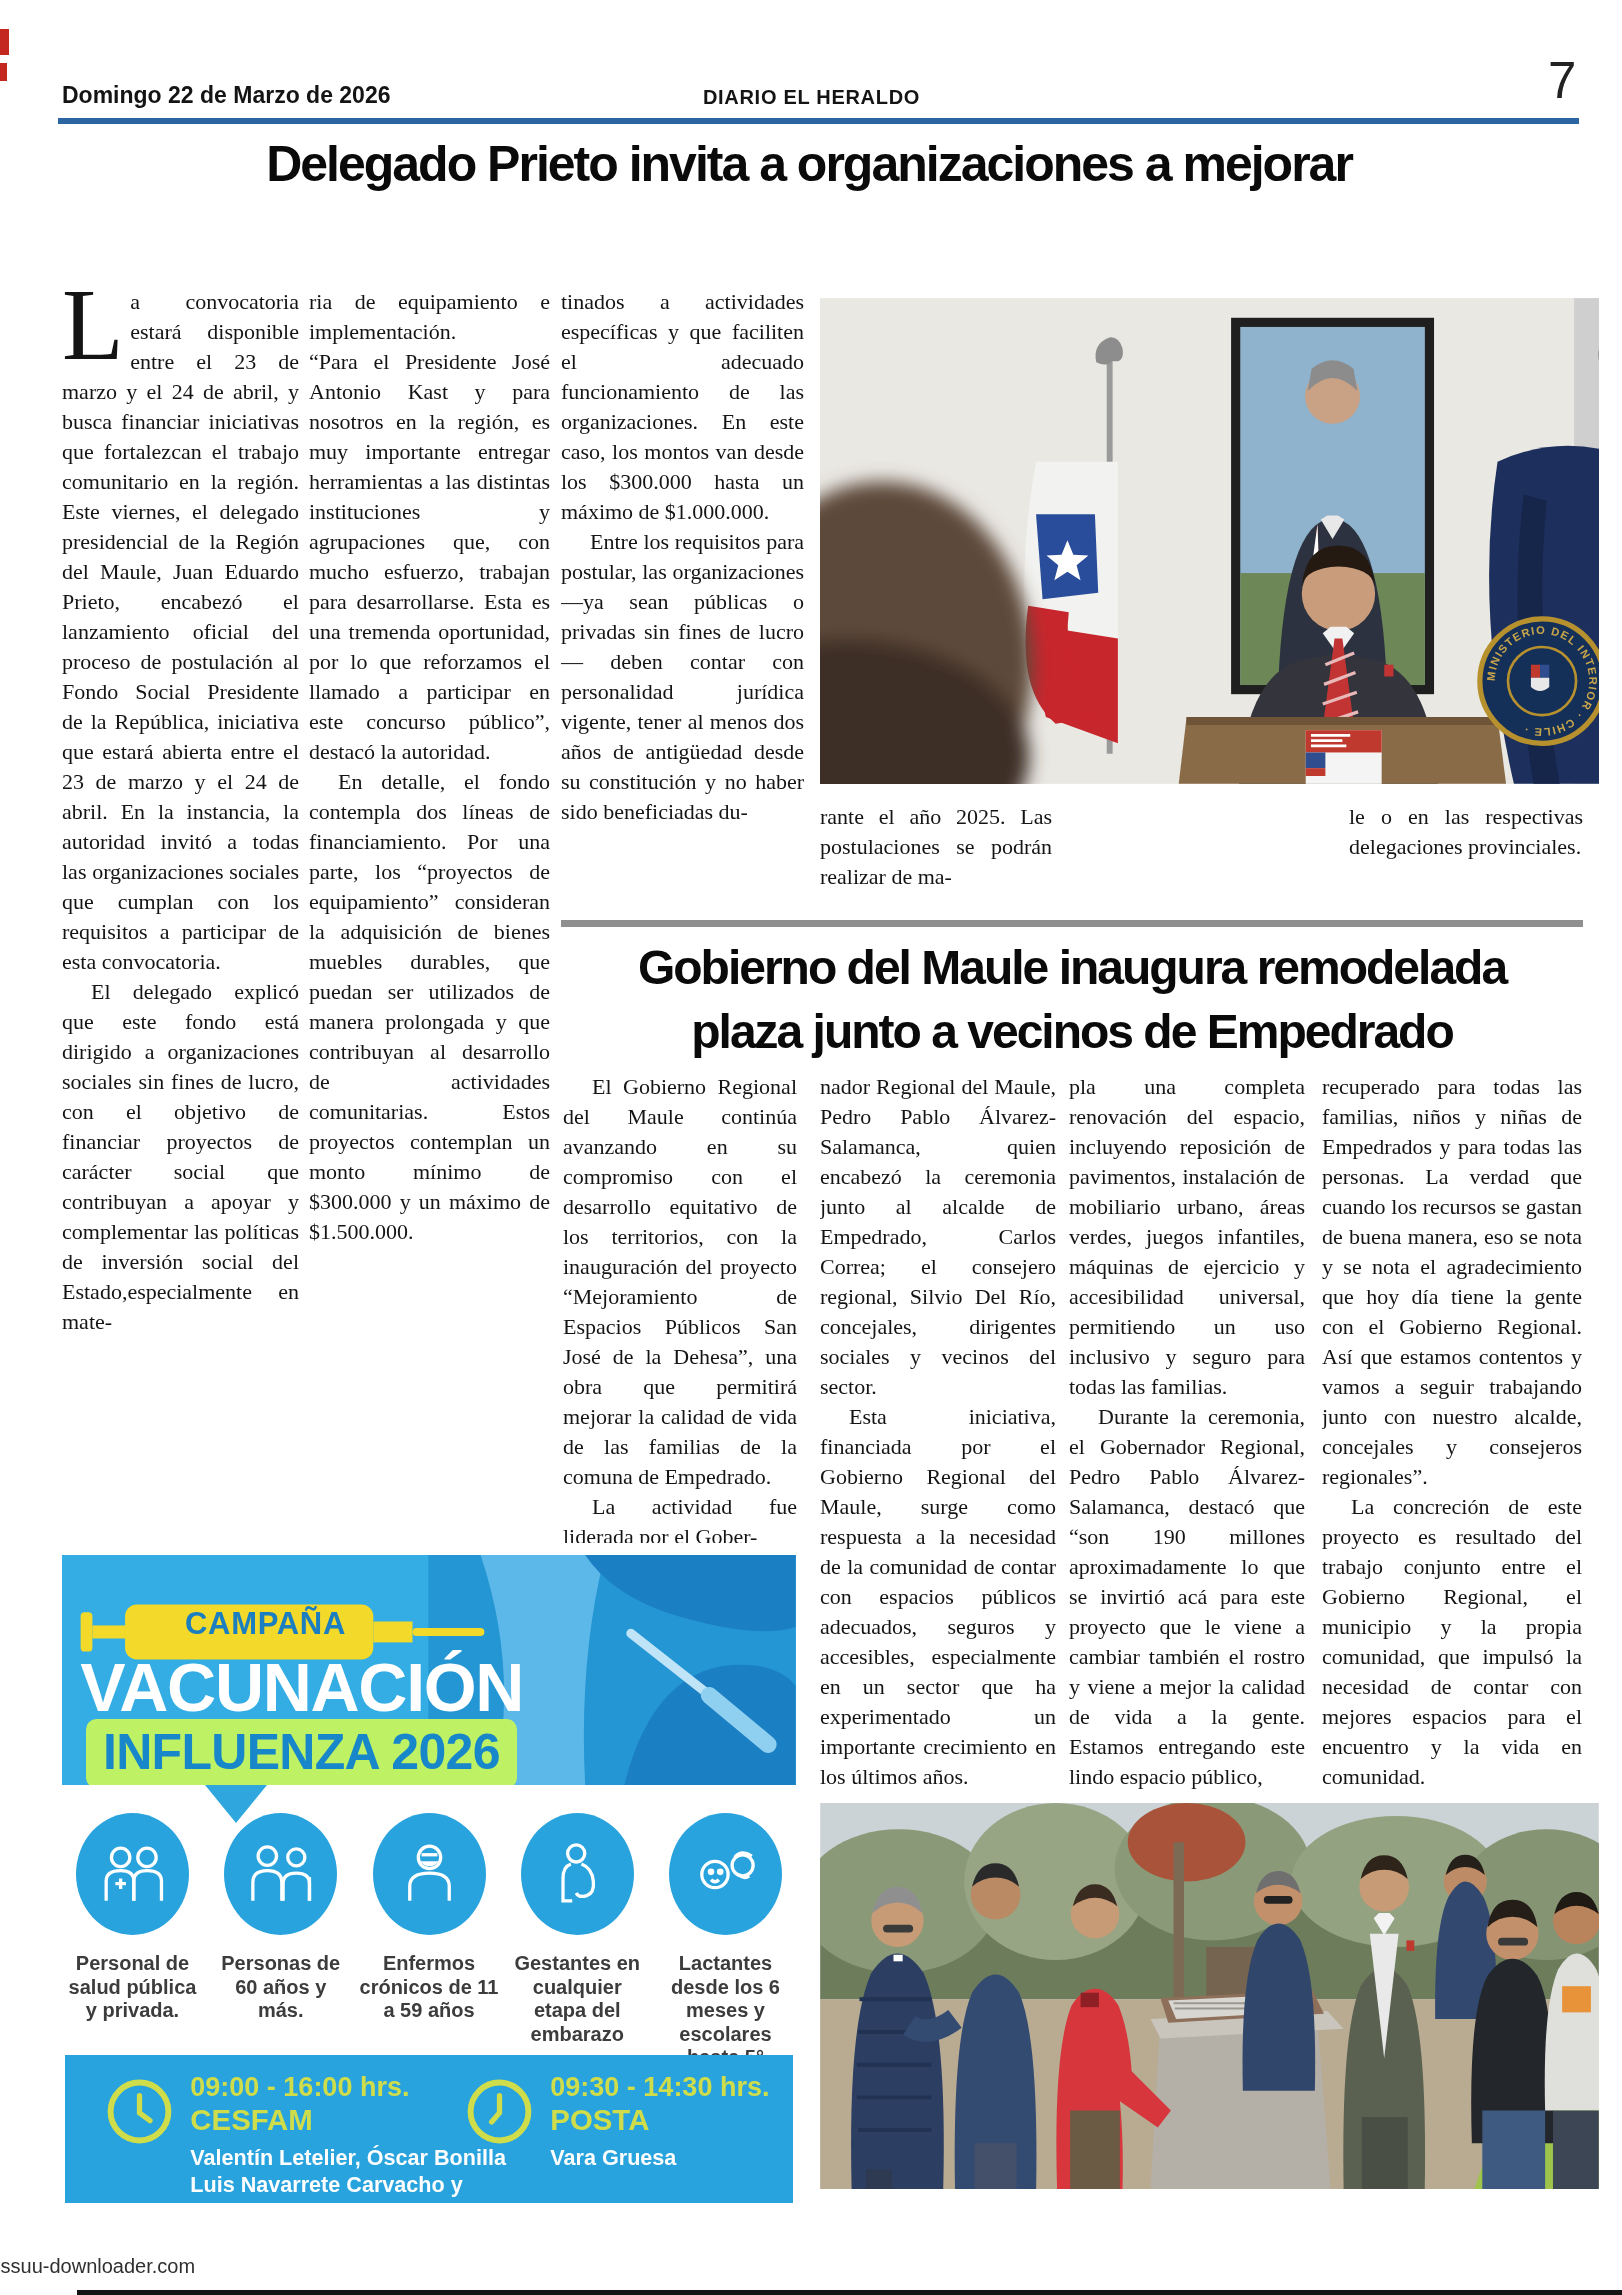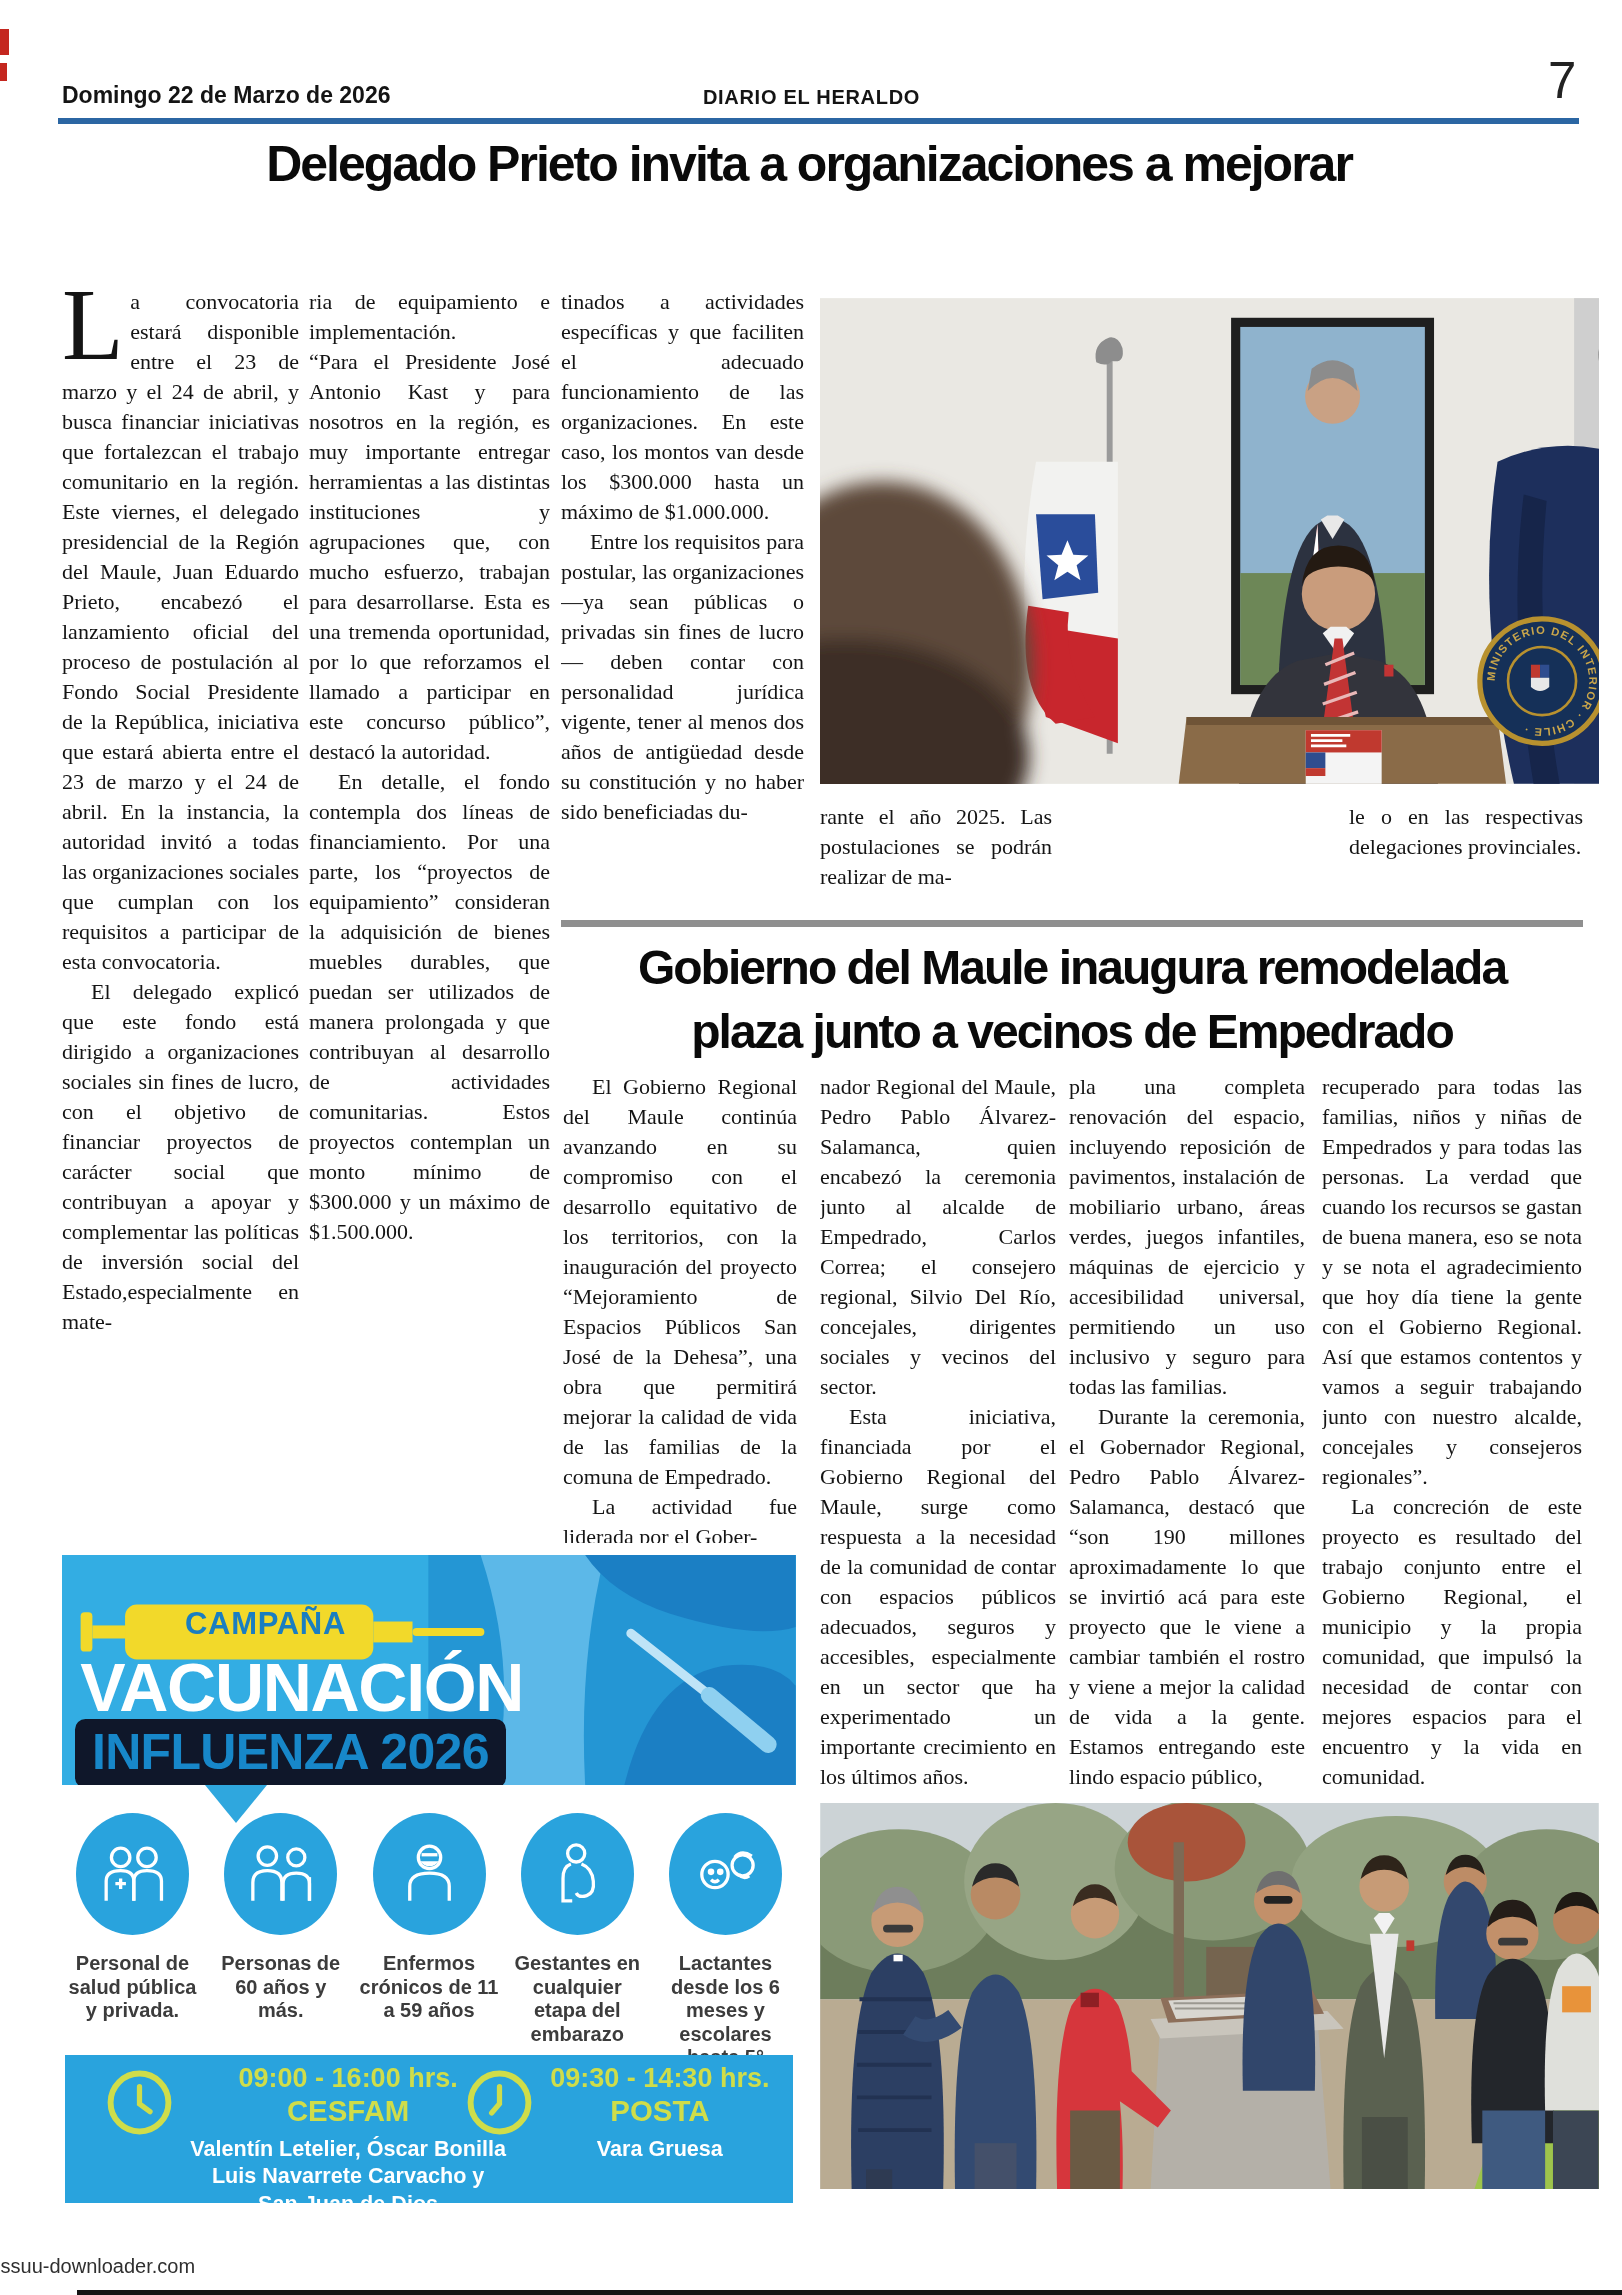--- a/index.html
+++ b/index.html
@@ -39,28 +39,28 @@
   #photo2{left:820px;top:1803px;width:779px;height:386px;}
   
   #ad{left:62px;top:1546px;width:734px;height:671px;font-family:"Liberation Sans",sans-serif;}
   .ad-hero{position:absolute;left:0;top:9.2px;width:734px;height:230px;background:#33ade3;overflow:hidden;}
   .ad-tail{position:absolute;left:143px;top:239px;width:0;height:0;
            border-left:31px solid transparent;border-right:31px solid transparent;border-top:38px solid #2fa7de;}
   .ad-campaign{position:absolute;left:63px;top:37px;width:281px;height:63px;background:#f2d92a;border-radius:9.2px;
                display:flex;align-items:center;justify-content:center;}
   .ad-campaign span{color:#1a7ec0;font-weight:800;font-size:31px;letter-spacing:0.7px;}
   .ad-title{position:absolute;left:18.3px;top:93px;width:589px;color:#ffffff;font-weight:800;font-size:68px;letter-spacing:-1.3px;}
-  .ad-sub{position:absolute;left:13px;top:164px;background:#0f172a;border-radius:10.5px;padding:3.9px 17px 6.5px 17px;}
+  .ad-sub{position:absolute;left:24px;top:164px;background:#bef264;border-radius:10.5px;padding:3.9px 17px 6.5px 17px;}
   .ad-sub span{color:#1787c9;font-weight:800;font-size:50px;letter-spacing:-0.7px;}
   .ad-groups{position:absolute;left:0;top:267px;width:734px;display:flex;justify-content:space-between;padding:0;}
   .grp{width:141px;text-align:center;}
   .grp-circle{width:113px;height:122px;border-radius:50%;background:#29a3dd;margin:0 auto;display:flex;align-items:center;justify-content:center;}
   .grp-label{margin-top:17px;font-weight:bold;font-size:20px;line-height:23.6px;color:#3c3c3c;}
   .ad-strip{position:absolute;left:3.3px;top:509px;width:728px;height:148px;background:#29a3dd;}
-  .sched{position:absolute;top:8px;text-align:center;}
+  .sched{position:absolute;top:17px;}
   .sched-clock{position:absolute;left:0;top:3.9px;}
   .sched-hours{margin-left:86px;color:#cfdd4a;font-weight:800;font-size:27px;line-height:31px;}
   .sched-place{margin-left:86px;color:#cfdd4a;font-weight:800;font-size:29.4px;line-height:34px;}
   .sched-det{margin-left:86px;color:#ffffff;font-weight:bold;font-size:21.6px;line-height:27.5px;margin-top:6.5px;}
   
   .watermark{left:-3.9px;top:2255px;font-family:"Liberation Sans",sans-serif;font-size:20px;color:#2f2f2f;}
   .bottom-line{left:77px;top:2290px;width:1546px;height:4.6px;background:#151515;}
 </style>
 </head>
 <body>

